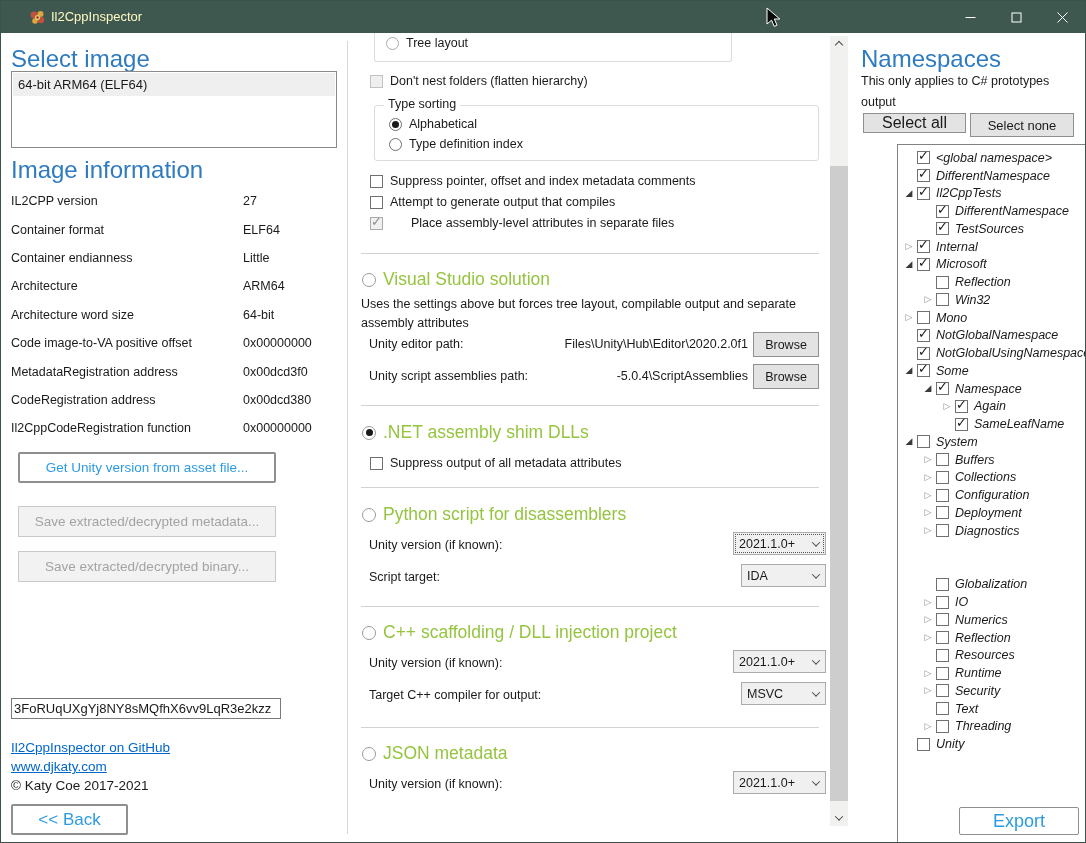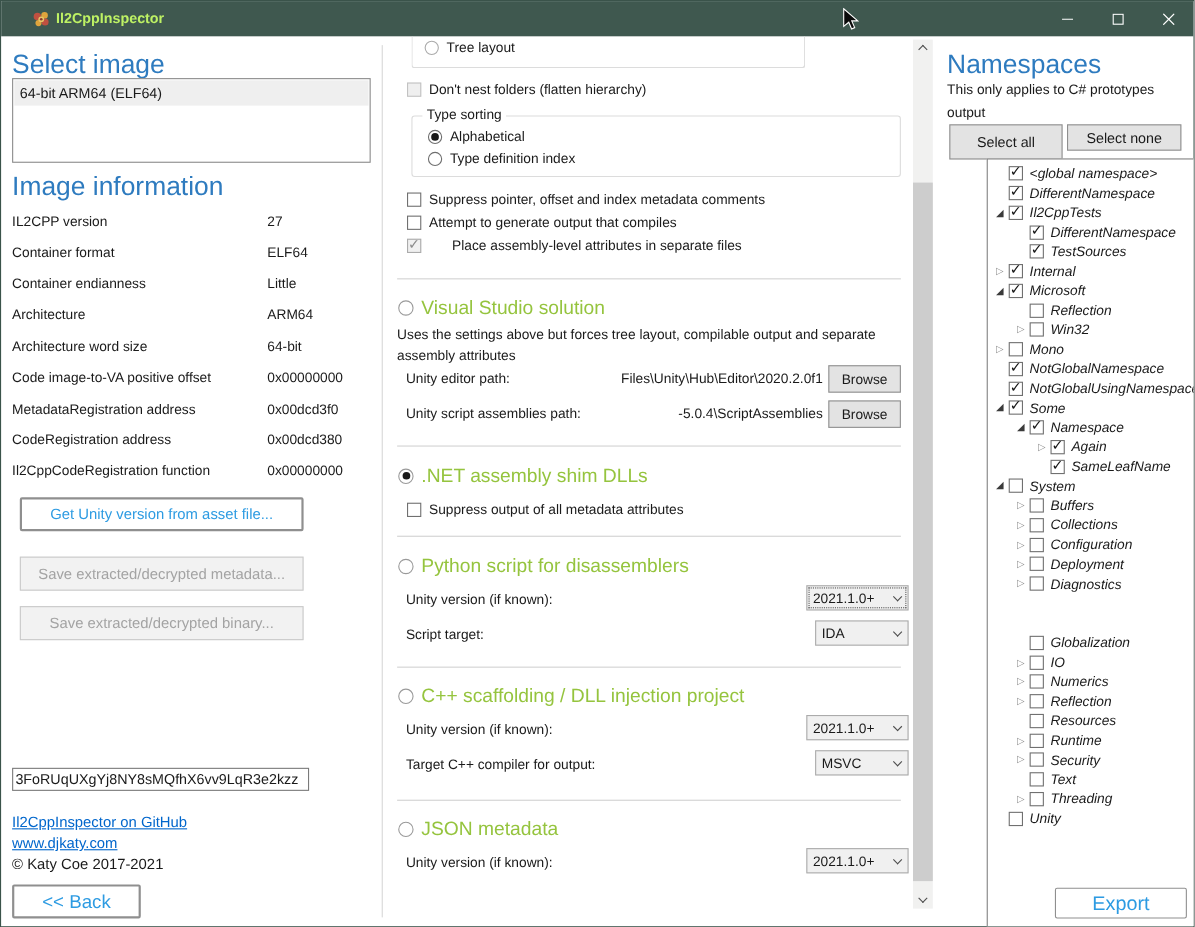--- a/index.html
+++ b/index.html
@@ -18,21 +18,21 @@
     --thumb:#CDCDCD;
   }
   *{margin:0;padding:0;box-sizing:border-box;}
   html,body{background:#888;}
   body{font-family:"Liberation Sans","DejaVu Sans",sans-serif;color:var(--text);}
   .window{position:relative;width:1086px;height:843px;background:#fff;border:1px solid #3A534A;overflow:hidden;}
 
   
   .titlebar{position:absolute;left:0;top:0;width:100%;height:32px;background:var(--titlebar);display:flex;align-items:center;}
   .app-icon{position:absolute;left:28px;top:8px;width:17px;height:17px;}
-  .title-text{position:absolute;left:50px;top:8px;font-size:13px;color:#bef264;font-weight:bold;}
+  .title-text{position:absolute;left:50px;top:8px;font-size:13px;color:#fef9c3;}
   .winbtn{position:absolute;top:0;width:46px;height:32px;display:flex;align-items:center;justify-content:center;}
   .winbtn.min{right:92px}.winbtn.max{right:46px}.winbtn.close{right:0}
 
   
   .h-blue{position:absolute;font-size:24px;color:var(--blue-h);}
   .h-green{font-size:17.5px;color:var(--green-h);}
   .push-btn{position:absolute;display:flex;align-items:center;justify-content:center;background:#fff;border:2px solid var(--bmid);border-radius:2px;font-size:14px;color:var(--btn-blue);cursor:default;}
   .gray-btn{position:absolute;display:flex;align-items:center;justify-content:center;background:#E3E3E3;border:1px solid var(--bmid);font-size:12.5px;color:#1A1A1A;}
   .dis-btn{position:absolute;display:flex;align-items:center;justify-content:center;background:#F2F2F2;border:1px solid var(--blight);font-size:13.5px;color:#A3A3A3;}
   .cb{width:13px;height:13px;border:1px solid var(--bdark);background:#fff;position:relative;flex:none;display:inline-block;}
@@ -318,21 +318,21 @@
       </div>
     <div class="thumb"></div>
     <div class="arrow" style="bottom:0;">
         <span class="chev chev-down"></span>
       </div>
   </div>
 
   <div class="h-blue" style="left:860px;top:44px;">Namespaces</div>
   <div class="note">This only applies to C# prototypes output</div>
 
-  <div class="gray-btn" style="left:862px;top:112px;width:103px;height:32px;font-size:13px;">
+  <div class="gray-btn" style="left:862px;top:112px;width:103px;height:20px;font-size:16px;">
     <span>Select all</span>
   </div>
   <div class="gray-btn" style="left:969px;top:112px;width:104px;height:24px;font-size:13px;">
     <span>Select none</span>
   </div>
 
   <div class="treebox">
     <div class="tree-rows" id="ns-tree">
         <div class="tree-row" style="padding-left: 3px;">
           <span class="exp"></span>

